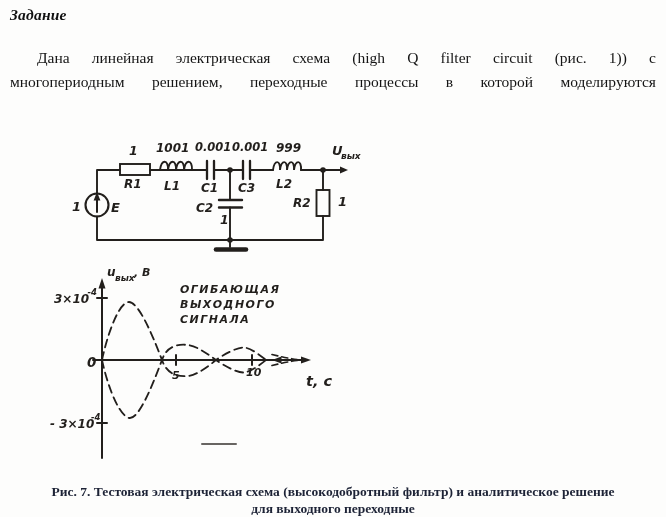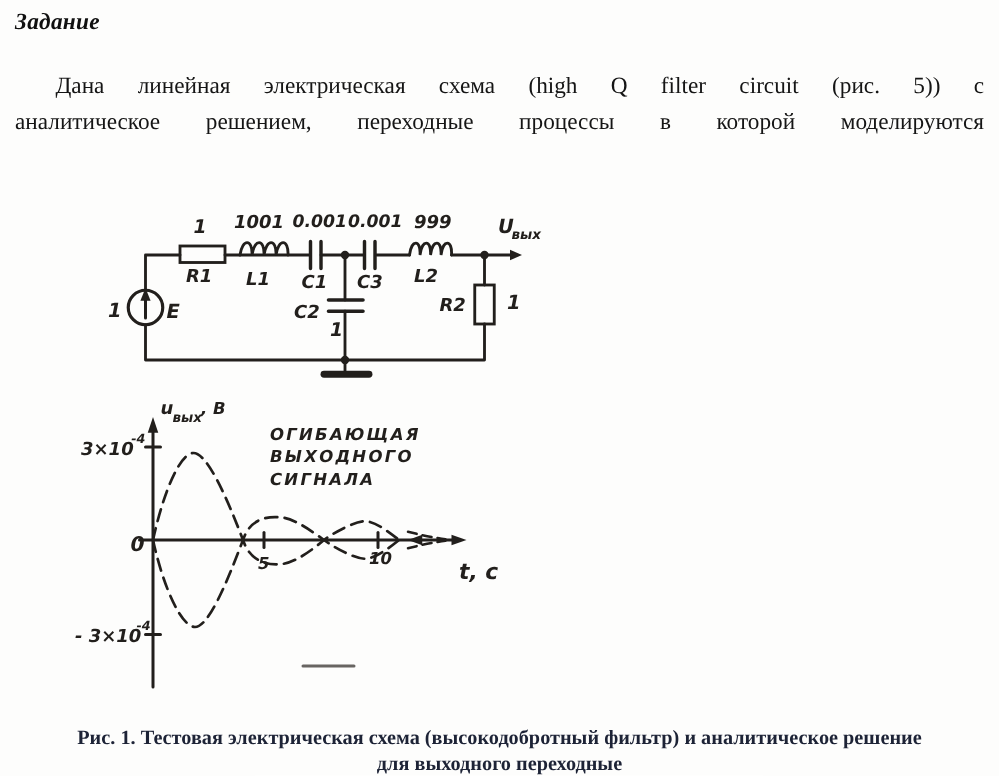--- a/index.html
+++ b/index.html
@@ -38,22 +38,22 @@
   }
 </style>
 </head>
 <body>
 
 <div class="page">
 
   <div class="doc-title">Задание</div>
 
   <div class="para">
-    <div class="pline just indent">Дана линейная электрическая схема (high Q filter circuit (рис. 5)) с</div>
-    <div class="pline just">аналитическое решением, переходные процессы в которой моделируются</div>
+    <div class="pline just indent">Дана линейная электрическая схема (high Q filter circuit (рис. 1)) с</div>
+    <div class="pline just">многопериодным решением, переходные процессы в которой моделируются</div>
   </div>
 
   <div class="figure">
     <svg width="322" height="328" viewBox="0 0 322 328" xmlns="http://www.w3.org/2000/svg">
 
       <g stroke="#221f1c" stroke-width="1.9" fill="none" stroke-linecap="round">
 
         <path d="M47,34 H70 M100,34 H157 M164,34 H192 M201,34 H223 M251,34 H273
                  M47,34 V57.5 M47,80.5 V104 M47,104 H273
                  M273,34 V54 M273,80 V104
@@ -149,17 +149,17 @@
         <text class="hand" x="256" y="250" font-size="14.5">t, c</text>
 
         <text class="hand-note" x="130" y="157" font-size="11">ОГИБАЮЩАЯ</text>
         <text class="hand-note" x="130" y="172" font-size="11">ВЫХОДНОГО</text>
         <text class="hand-note" x="130" y="187" font-size="11">СИГНАЛА</text>
       </g>
     </svg>
   </div>
 
   <div class="caption">
-    <div>Рис. 1. Тестовая электрическая схема (высокодобротный фильтр) и аналитическое решение</div>
+    <div>Рис. 7. Тестовая электрическая схема (высокодобротный фильтр) и аналитическое решение</div>
     <div>для выходного переходные</div>
   </div>
 
 </div>
 
 </body></html>

